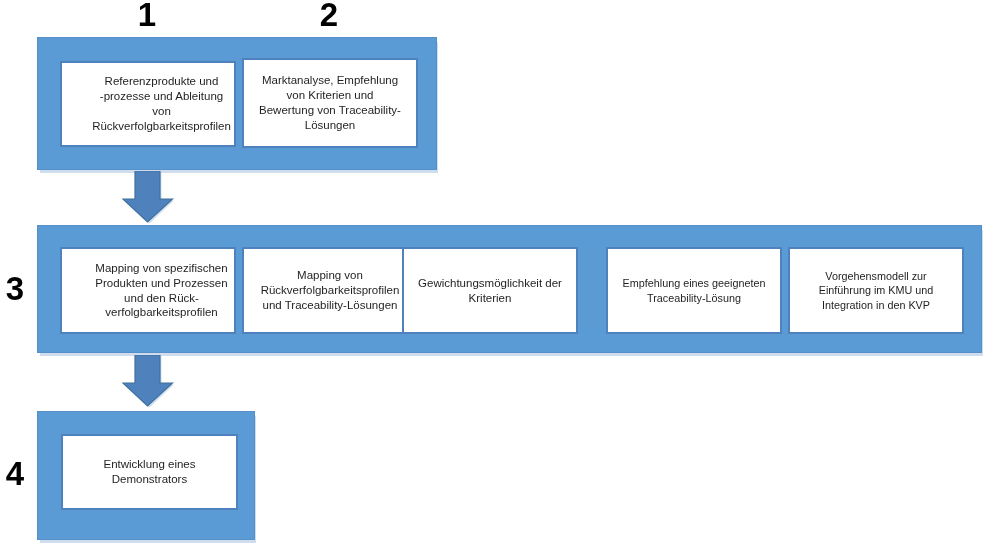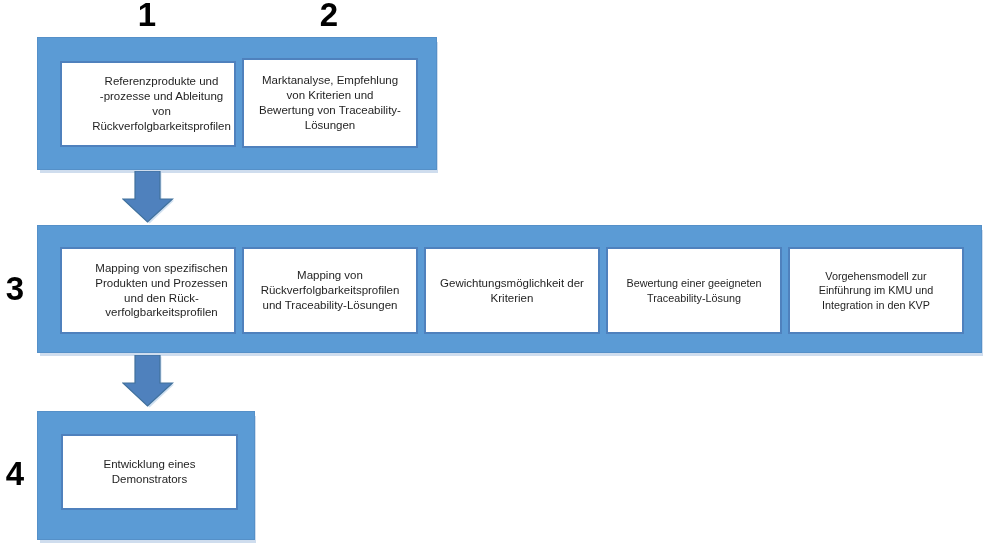--- a/index.html
+++ b/index.html
@@ -78,23 +78,23 @@
   </svg>
 
   <div class="phase-bar" style="left:37px; top:225px; width:945px; height:128px;">
     <div class="task-box" style="left:22px; top:21px; width:176px; height:87px;padding-left:32px;">Mapping von spezifischen
 Produkten und Prozessen
 und den Rück-
 verfolgbarkeitsprofilen</div>
     <div class="task-box" style="left:204px; top:21px; width:176px; height:87px;">Mapping von
 Rückverfolgbarkeitsprofilen
 und Traceability-Lösungen</div>
-    <div class="task-box" style="left:386px; top:21px; width:176px; height:87px;">Gewichtungsmöglichkeit der
+    <div class="task-box" style="left:364px; top:21px; width:176px; height:87px;">Gewichtungsmöglichkeit der
 Kriterien</div>
-    <div class="task-box small" style="left:568px; top:21px; width:176px; height:87px;">Bewertung einer geeigneten
+    <div class="task-box small" style="left:568px; top:21px; width:176px; height:87px;">Empfehlung eines geeigneten
 Traceability-Lösung</div>
     <div class="task-box small" style="left:750px; top:21px; width:176px; height:87px;">Vorgehensmodell zur
 Einführung im KMU und
 Integration in den KVP</div>
   </div>
 
   <svg class="arrow" style="left:122px; top:355px;" viewBox="0 0 52 53">
     <polygon points="14.5,1.5 39.5,1.5 39.5,29.5 52,29.5 27.5,52.5 2.5,29.5 14.5,29.5" fill="#cfe0f1"></polygon>
     <polygon points="13,0 38,0 38,28 50.5,28 25.5,51 0.8,28 13,28" fill="#4f81bd" stroke="#41719c" stroke-width="1.2"></polygon>
   </svg>

